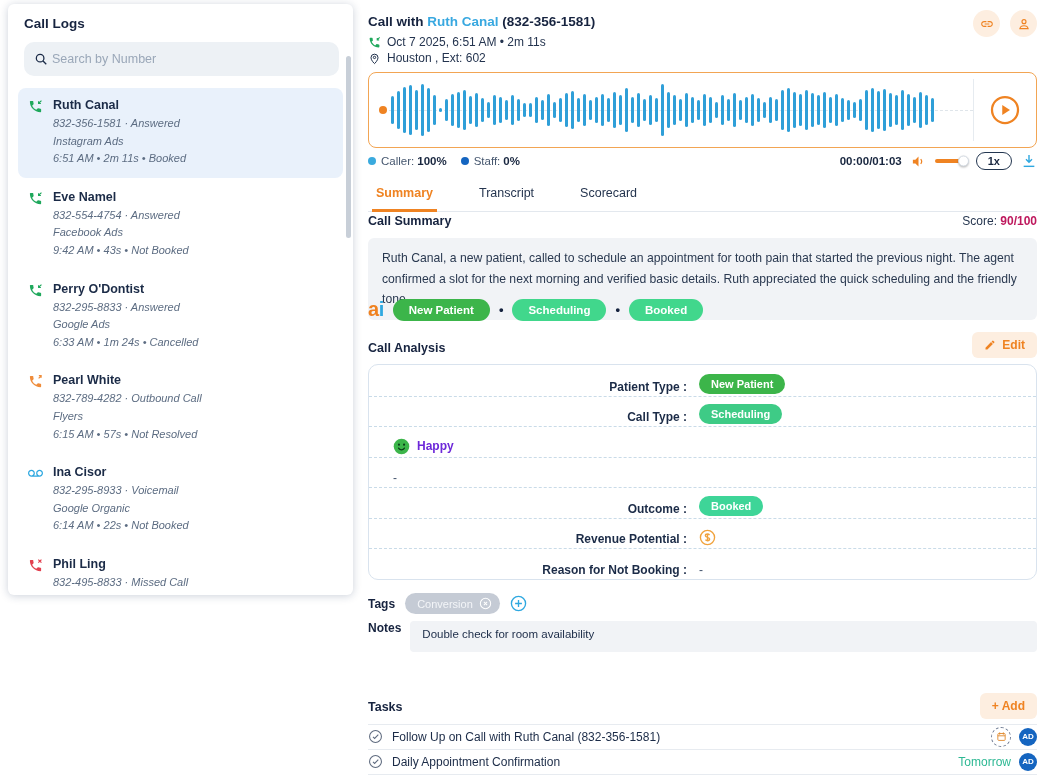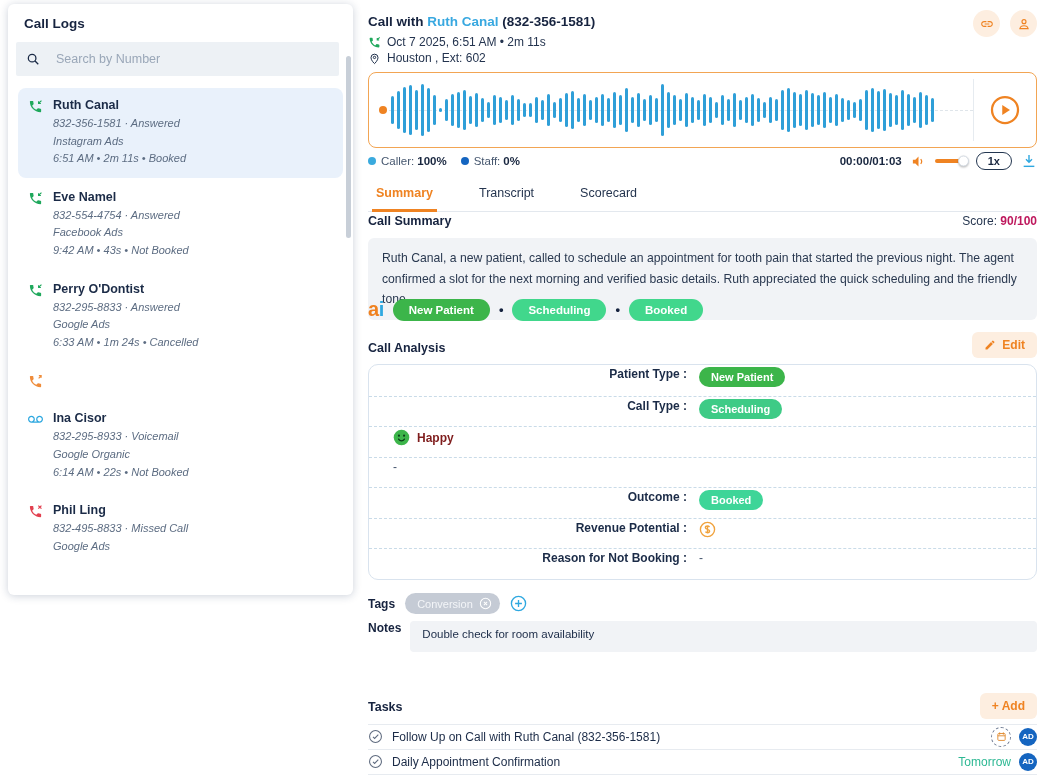--- a/index.html
+++ b/index.html
@@ -5,22 +5,22 @@
   * { margin:0; padding:0; box-sizing:border-box; }
   html,body { width:1045px; height:775px; overflow:hidden; background:#fff;
     font-family:"Liberation Sans", sans-serif; color:#1b2b47; }
   .icon svg { display:block; width:100%; height:100%; }
 
   
   #sidebar { position:absolute; left:8px; top:4px; width:345px; height:591px;
     background:#fff; border-radius:6px; box-shadow:0 1px 8px rgba(25,45,85,.22);
     padding-top:12px; overflow:hidden; }
   #sidebar-title { margin-left:16px; font-size:13.5px; font-weight:bold; color:#16233f; }
-  #search-box { margin:11px 14px 12px 8px; height:34px; background:#edf1f5; border-radius:2px;
-    display:flex; align-items:center; padding:0 10px; gap:16px; }
+  #search-box { margin:11px 14px 12px 16px; height:34px; background:#edf1f5; border-radius:10px;
+    display:flex; align-items:center; padding:0 10px; gap:4px; }
   #search-box .icon { width:14px; height:14px; color:#1b2b47; flex:none; }
   #search-input { border:none; outline:none; background:transparent; flex:1;
     font-size:12.5px; color:#1b2b47; font-family:inherit; }
   #search-input::placeholder { color:#9aa7b8; }
   #call-list { padding:0 10px; }
   .call-item { display:flex; gap:10px; padding:10px 8px 10px 10px; border-radius:8px; margin-bottom:2px; cursor:pointer; }
   .call-item.selected { background:#e9f1fb; }
   .call-item .icon { width:15px; height:15px; margin-top:1px; flex:none; }
   .ci-name { font-size:12.5px; font-weight:bold; color:#1b2b47; margin-bottom:3px; }
   .ci-line { font-size:11px; font-style:italic; color:#5c6c82; line-height:1.6; }
@@ -95,26 +95,26 @@
   .badge-dot { color:#16233f; font-size:13px; font-weight:bold; }
 
   
   #analysis-heading { position:absolute; top:341px; left:0; font-size:12.5px; font-weight:bold; color:#16233f; }
   #edit-button { position:absolute; top:332px; right:0; display:flex; align-items:center; gap:6px;
     background:#fdeee0; border:none; border-radius:6px; padding:6px 12px; cursor:pointer;
     color:#ef8322; font-size:12px; font-weight:bold; font-family:inherit; }
   #edit-button .icon { width:12px; height:12px; }
   #analysis-table { position:absolute; top:364px; left:0; width:669px;
     border:1px solid #d9e3ee; border-radius:10px; background:#fff; overflow:hidden; }
-  .an-row { display:flex; align-items:flex-start; min-height:30.5px; padding:2px 12px; }
+  .an-row { display:flex; align-items:flex-end; min-height:30.5px; padding:2px 12px; }
   .an-row + .an-row { border-top:1px dashed #c9dbe8; }
   .an-label { width:306px; text-align:right; font-size:12px; font-weight:bold; color:#1b2b47; flex:none; }
   .an-value { margin-left:12px; display:flex; align-items:center; gap:7px; font-size:12px; color:#44546d; }
   .an-pill { color:#fff; font-size:11px; font-weight:bold; padding:4px 12px; border-radius:12px; }
-  .an-sent { font-size:12px; font-weight:bold; color:#7f1d1d; }
+  .an-sent { font-size:12px; font-weight:bold; color:#6d28d9; }
   .sent-icon, .dollar-icon { width:17px; height:17px; }
   .dollar-icon { color:#f0a23c; }
 
   
   #tags-row { position:absolute; top:593px; left:0; display:flex; align-items:center; gap:10px; }
   .sec-label { font-size:12px; font-weight:bold; color:#16233f; }
   #tag-pill { display:flex; align-items:center; gap:6px; background:#c5cbd5; color:#f3f5f8;
     font-size:11px; border-radius:11px; padding:4px 8px 4px 12px; cursor:pointer; }
   #tag-pill .icon { width:13px; height:13px; color:#fff; }
   #tag-add { width:17px; height:17px; color:#2ea8e0; cursor:pointer; }
@@ -197,20 +197,26 @@
           <div class="ci-line">6:33 AM  •  1m 24s  •  Cancelled</div>
         </div>
       </div>
       <div class="call-item">
         <span class="icon" style="color: rgb(239, 140, 58);">
           <svg viewBox="0 0 24 24">
             <path fill="currentColor" d="M6.62 10.79c1.44 2.83 3.76 5.14 6.59 6.59l2.2-2.21c.27-.27.67-.36 1.02-.24 1.12.37 2.33.57 3.57.57.55 0 1 .45 1 1V20c0 .55-.45 1-1 1-9.39 0-17-7.61-17-17 0-.55.45-1 1-1h3.5c.55 0 1 .45 1 1 0 1.25.2 2.45.57 3.57.11.35.03.74-.25 1.02l-2.2 2.2z"></path>
             <path d="M17 7l4.5-4.5M17.4 2.5H21v3.6" stroke="currentColor" stroke-width="1.9" fill="none"></path>
           </svg>
         </span>
+        <div>
+          <div class="ci-name">Pearl White</div>
+          <div class="ci-line">832-789-4282 · Outbound Call</div>
+          <div class="ci-line">Flyers</div>
+          <div class="ci-line">6:15 AM  •  57s  •  Not Resolved</div>
+        </div>
       </div>
       <div class="call-item">
         <span class="icon" style="color: rgb(46, 168, 224);">
           <svg viewBox="0 0 24 24" fill="currentColor">
             <path d="M18.5 6C15.46 6 13 8.46 13 11.5c0 1.33.47 2.55 1.26 3.5H9.74c.79-.95 1.26-2.17 1.26-3.5C11 8.46 8.54 6 5.5 6S0 8.46 0 11.5 2.46 17 5.5 17h13c3.04 0 5.5-2.46 5.5-5.5S21.54 6 18.5 6zm-13 9C3.57 15 2 13.43 2 11.5S3.57 8 5.5 8 9 9.57 9 11.5 7.43 15 5.5 15zm13 0c-1.93 0-3.5-1.57-3.5-3.5S16.57 8 18.5 8 22 9.57 22 11.5 20.43 15 18.5 15z"></path>
           </svg>
         </span>
         <div>
           <div class="ci-name">Ina Cisor</div>
           <div class="ci-line">832-295-8933 · Voicemail</div>

